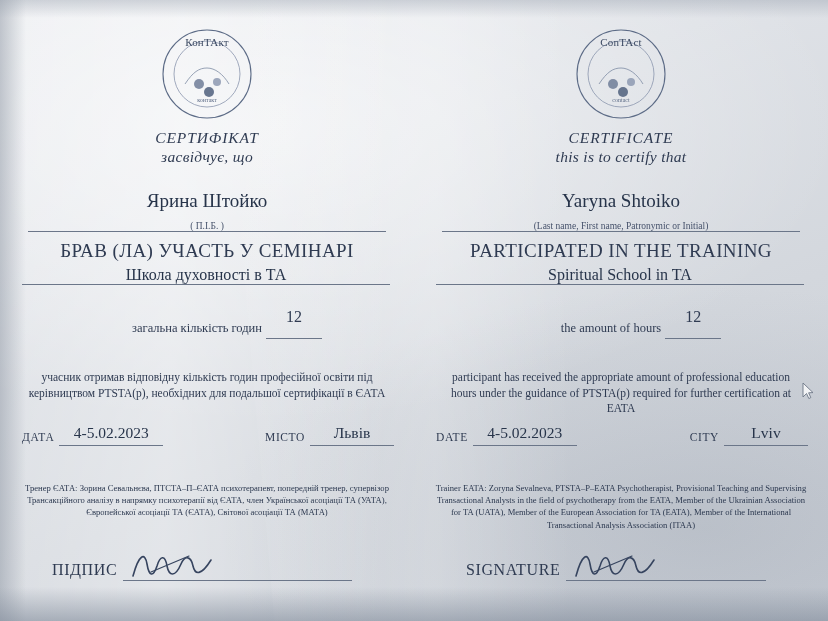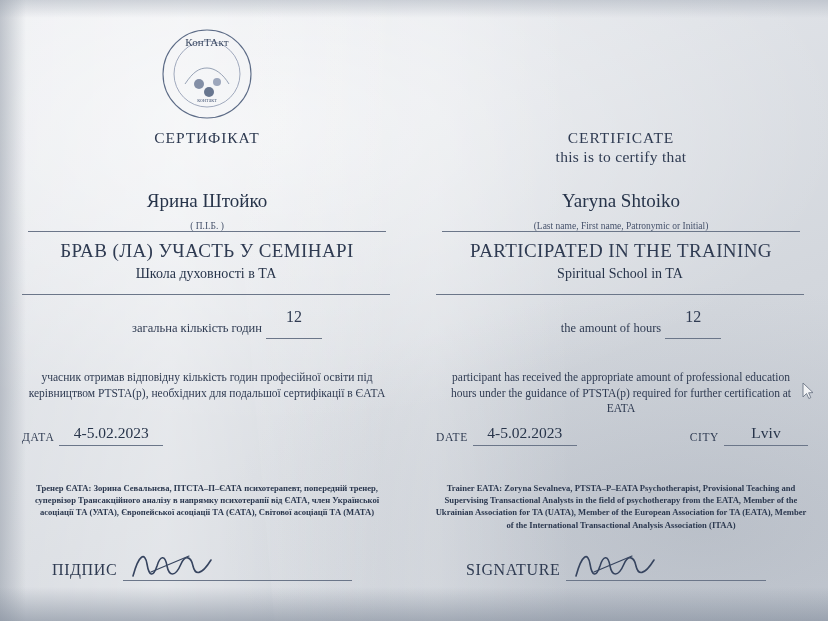--- a/index.html
+++ b/index.html
@@ -87,20 +87,21 @@
   }
 
   .head {
     position: absolute;
     left: 0; width: 414px;
     top: 128px;
     font-size: 15.5px;
     line-height: 19px;
     letter-spacing: 0.9px;
     color: #2f3b52;
+    font-style: italic;
   }
   .head .l2 { letter-spacing: 0.3px; }
 
   
   .name-line {
     position: absolute;
     left: 28px; width: 358px;
     top: 190px;
     font-size: 19px;
     color: #27344a;
@@ -119,23 +120,23 @@
     left: 0; width: 414px;
     top: 240px;
     font-size: 19px;
     letter-spacing: 0.4px;
     color: #2f3b52;
   }
   .course-line {
     position: absolute;
     left: 22px; width: 368px;
     top: 266px;
-    font-size: 14px;
+    font-size: 16px;
     color: #27344a;
-    padding-bottom: 12px;
+    padding-bottom: 0;
     border-bottom: 1px solid #6b7689;
   }
 
   .hours-row {
     position: absolute;
     top: 308px;
     left: 0; width: 414px;
     font-size: 12.5px;
     color: #2f3b52;
     display: flex;
@@ -182,21 +183,20 @@
   }
   .field .val.city { min-width: 72px; }
 
   .footer-note {
     position: absolute;
     left: 20px; width: 374px;
     top: 482px;
     font-size: 8.6px;
     line-height: 12.2px;
     color: #2b384f;
-    font-weight: bold;
   }
 
   .sign-row {
     position: absolute;
     top: 550px;
     left: 52px; width: 300px;
     display: flex;
     align-items: flex-end;
     gap: 6px;
   }
@@ -241,56 +241,73 @@
         <circle cx="44" cy="62" r="5" fill="#6f7d98" opacity="0.85"></circle>
         <circle cx="54" cy="70" r="5" fill="#4f5f7d" opacity="0.85"></circle>
         <circle cx="62" cy="60" r="4" fill="#8d99b1" opacity="0.85"></circle>
         <text x="52" y="80" font-size="6" fill="#5c6b86" text-anchor="middle" font-family="Liberation Serif, serif">контакт</text>
       </svg>
       <div class="logo-title">КонТАкт</div>
     </div>
 
     <div class="head">
       <div class="l1">СЕРТИФІКАТ</div>
+      <div class="l2">засвідчує, що</div>
     </div>
 
     <div class="name-line">Ярина Штойко</div>
     <div class="sub-note">( П.І.Б. )</div>
     <div class="participated">БРАВ (ЛА) УЧАСТЬ У СЕМІНАРІ</div>
     <div class="course-line">Школа духовності в ТА</div>
 
     <div class="hours-row">
       <span class="hours-label">загальна кількість годин</span>
       <span class="hours-value">12</span>
     </div>
 
     <div class="statement">учасник отримав відповідну кількість годин професійної освіти під керівництвом PTSTA(p), необхідних для подальшої сертифікації в ЄАТА</div>
 
     <div class="date-row">
       <span class="field">
         <span class="lbl">ДАТА</span>
         <span class="val">4-5.02.2023</span>
+      </span>
+      <span class="field">
+        <span class="lbl">МІСТО</span>
+        <span class="val city">Львів</span>
       </span>
     </div>
 
     <div class="footer-note">Тренер ЄАТА: Зорина Севальнєва, ПТСТА–П–ЄАТА психотерапевт, попередній тренер, супервізор Трансакційного аналізу в напрямку психотерапії від ЄАТА, член Української асоціації ТА (УАТА), Європейської асоціації ТА (ЄАТА), Світової асоціації ТА (МАТА)</div>
 
     <div class="sign-row">
       <span class="sign-lbl">ПІДПИС</span>
       <span class="sign-line">
         <svg class="sign-scribble" viewBox="0 0 86 34">
           <path d="M4 28 C10 6, 16 4, 18 16 C20 28, 24 30, 28 18 C31 8, 36 6, 38 18 C40 28, 46 30, 52 16 C56 7, 62 8, 64 18 C66 27, 72 28, 82 12" fill="none" stroke="#36445f" stroke-width="1.6" stroke-linecap="round"></path>
           <path d="M22 24 L60 8" fill="none" stroke="#36445f" stroke-width="1.2" stroke-linecap="round"></path>
         </svg>
       </span>
     </div>
   </div>
 
   <div class="col col-right">
 
+    <div class="logo">
+      <svg viewBox="0 0 104 104" width="104" height="104" aria-hidden="true">
+        <circle cx="52" cy="52" r="44" fill="none" stroke="#5c6b86" stroke-width="1.1"></circle>
+        <circle cx="52" cy="52" r="33" fill="none" stroke="#8a96ad" stroke-width="0.8"></circle>
+        <path d="M30 62 C38 50, 44 46, 52 46 C60 46, 68 52, 74 62" fill="none" stroke="#7e8ba3" stroke-width="0.8"></path>
+        <circle cx="44" cy="62" r="5" fill="#6f7d98" opacity="0.85"></circle>
+        <circle cx="54" cy="70" r="5" fill="#4f5f7d" opacity="0.85"></circle>
+        <circle cx="62" cy="60" r="4" fill="#8d99b1" opacity="0.85"></circle>
+        <text x="52" y="80" font-size="6" fill="#5c6b86" text-anchor="middle" font-family="Liberation Serif, serif">contact</text>
+      </svg>
+      <div class="logo-title">ConTAct</div>
+    </div>
 
     <div class="head">
       <div class="l1">CERTIFICATE</div>
       <div class="l2">this is to certify that</div>
     </div>
 
     <div class="name-line">Yaryna Shtoiko</div>
     <div class="sub-note">(Last name, First name, Patronymic or Initial)</div>
     <div class="participated">PARTICIPATED IN THE TRAINING</div>
     <div class="course-line">Spiritual School in TA</div>

